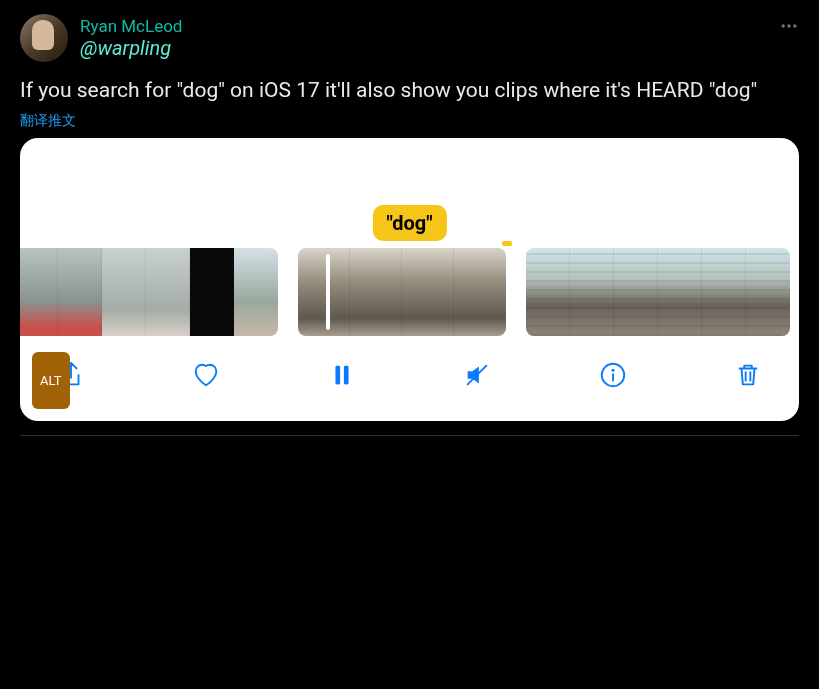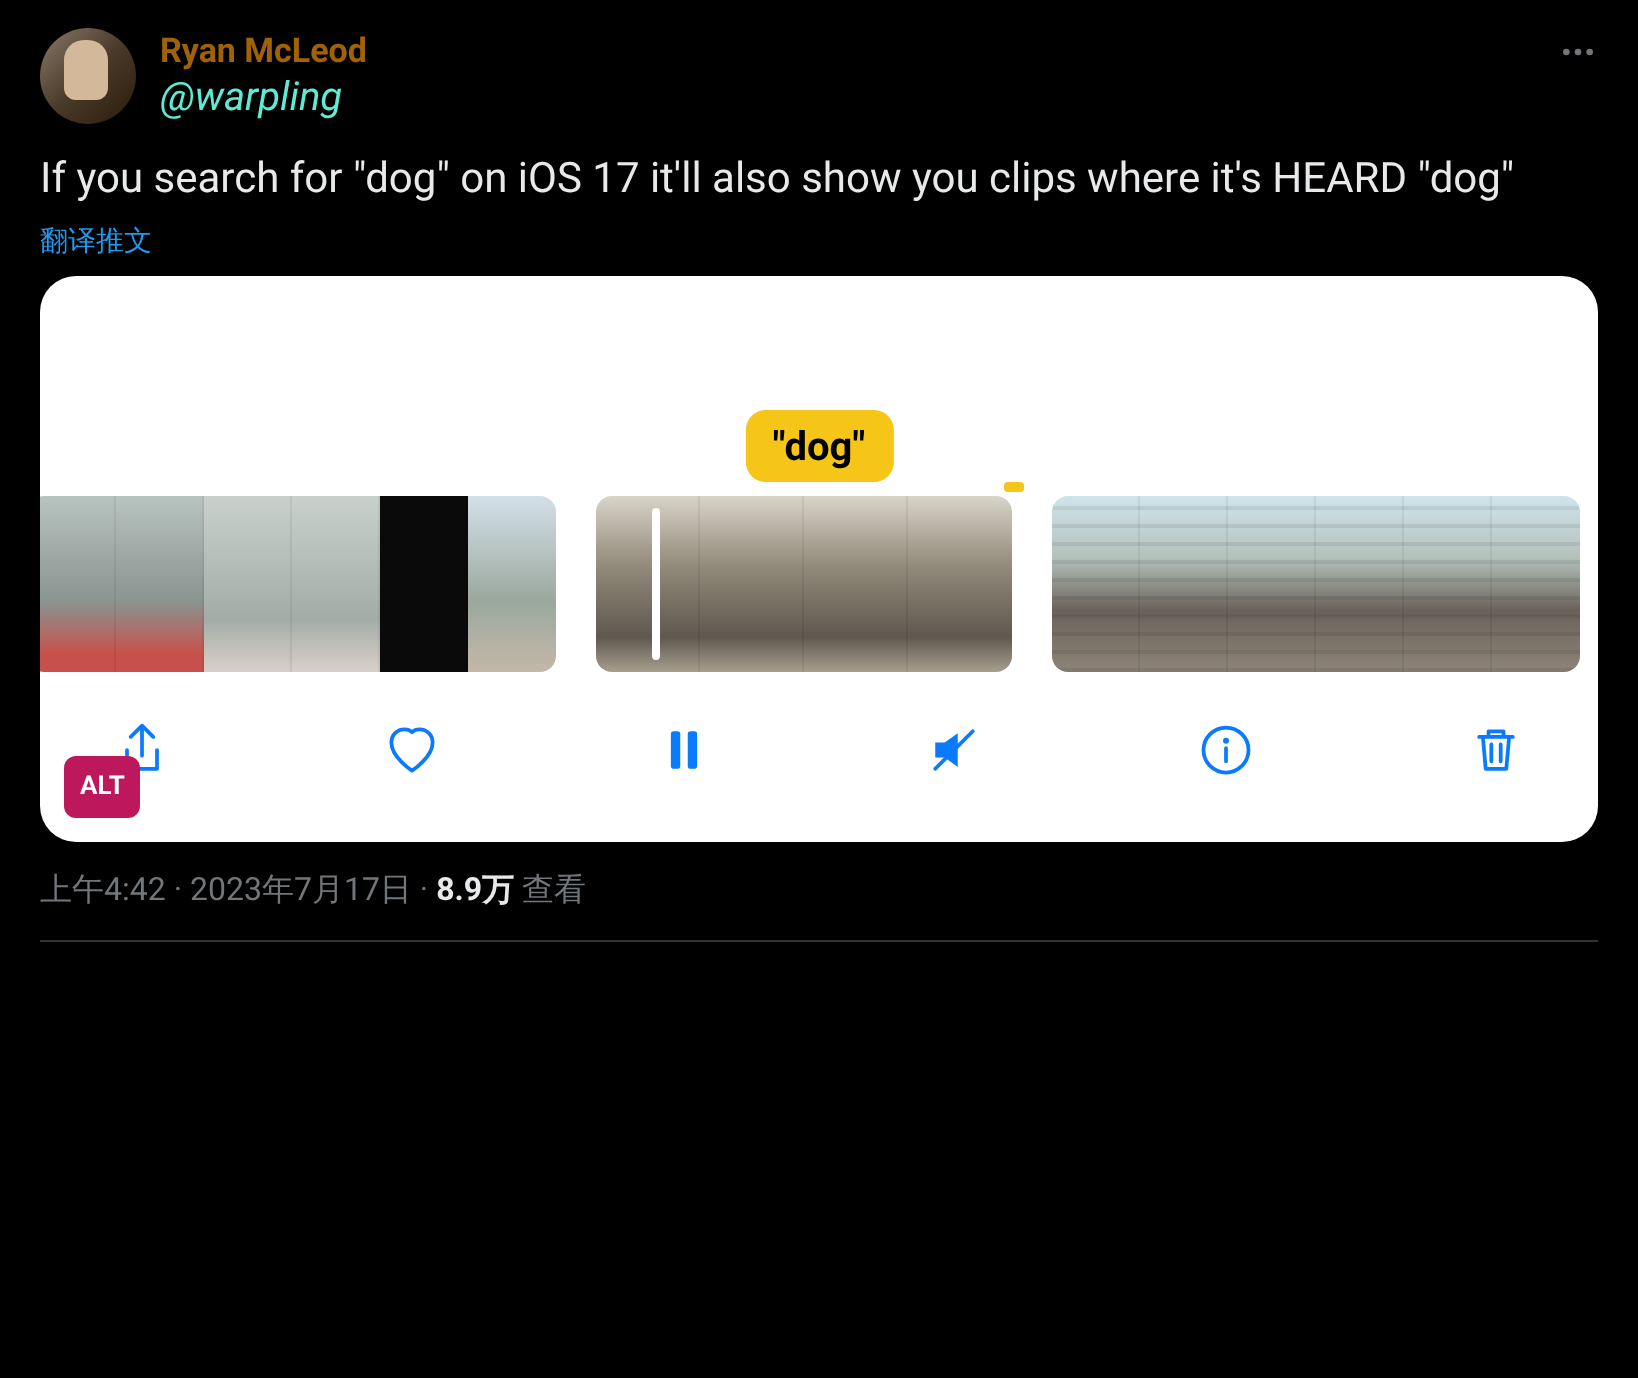--- a/index.html
+++ b/index.html
@@ -34,21 +34,21 @@
     content: "";
     position: absolute;
     left: 12px;
     top: 6px;
     width: 22px;
     height: 30px;
     background: #d4b89a;
     border-radius: 10px 10px 6px 6px;
   }
   .names { padding-top: 2px; }
-  .display-name { font-weight: 700; font-size: 17px; color: #a16207; }
+  .display-name { font-weight: 400; font-size: 17px; color: #14b8a6; }
   .handle { font-size: 20px; color: #5eead4; font-style: italic; }
   .more {
     position: absolute;
     right: 20px;
     top: 16px;
     color: #71767b;
     font-size: 14px;
     cursor: pointer;
   }
   .more svg { width: 20px; height: 20px; fill: #71767b; }
@@ -155,25 +155,25 @@
     cursor: pointer;
     padding: 6px;
   }
   .toolbar svg { width: 30px; height: 30px; }
   .toolbar .ico { stroke: #0a7aff; fill: none; stroke-width: 2; }
   .pause-bars rect { fill: #0a7aff; }
   .alt-badge {
     position: absolute;
     left: 12px;
     bottom: 12px;
-    background: #be185d;
+    background: #a16207;
     color: #fff;
     font-size: 13px;
-    font-weight: 700;
-    padding: 8px 8px;
+    font-weight: 400;
+    padding: 21px 8px;
     border-radius: 6px;
     cursor: pointer;
   }
   .meta {
     color: #71767b;
     font-size: 16px;
     margin-bottom: 14px;
   }
   .meta .views-num { color: #e7e9ea; font-weight: 700; }
   .divider {
@@ -274,20 +274,17 @@
       </button>
       <button>
         <svg viewBox="0 0 32 32">
             <path class="ico" d="M7 9h18M12 9V6h8v3M9 9l1.5 17h11L23 9M13.5 13v9M18.5 13v9" stroke-linecap="round" stroke-linejoin="round"></path>
           </svg>
       </button>
     </div>
     <div class="alt-badge">ALT</div>
   </div>
 
-  <div class="meta">
-    <span>上午4:42</span><span> · </span><span>2023年7月17日</span><span> · </span><span class="views-num">8.9万</span><span> 查看</span>
-  </div>
 
   <hr class="divider">
 
 
 </div>
 
 </body></html>

